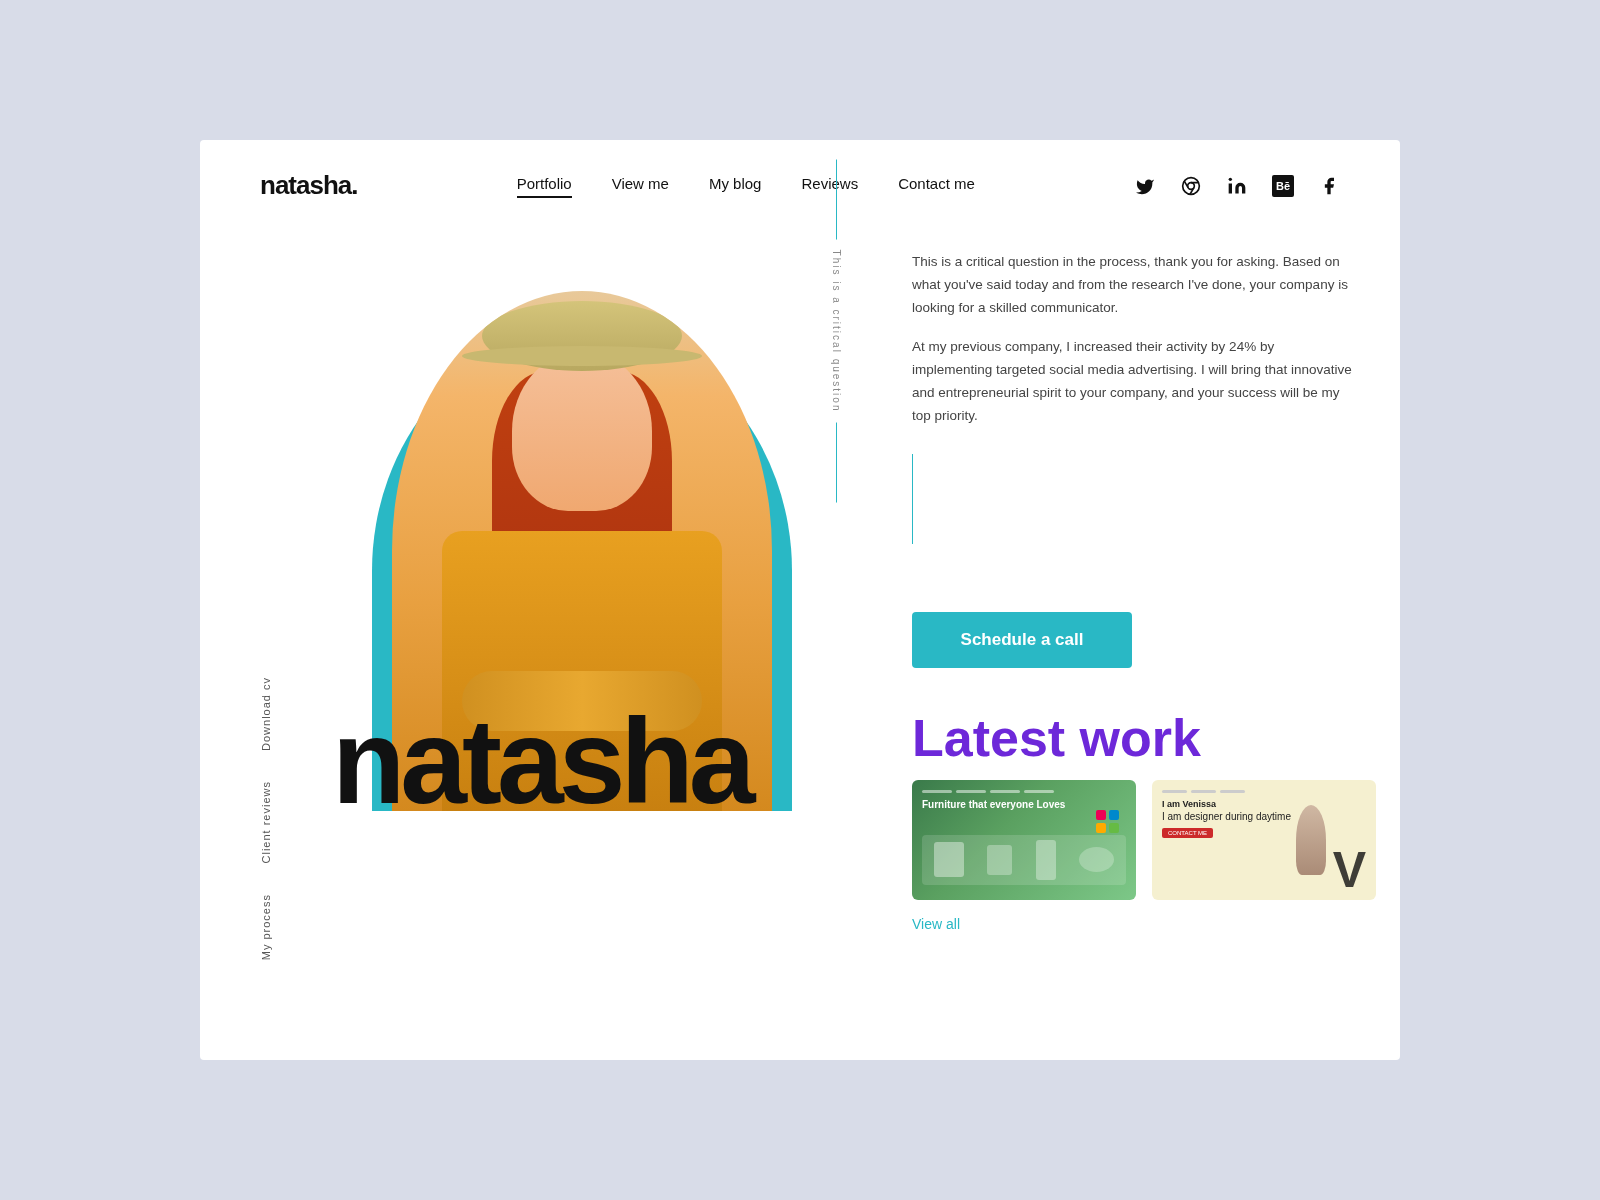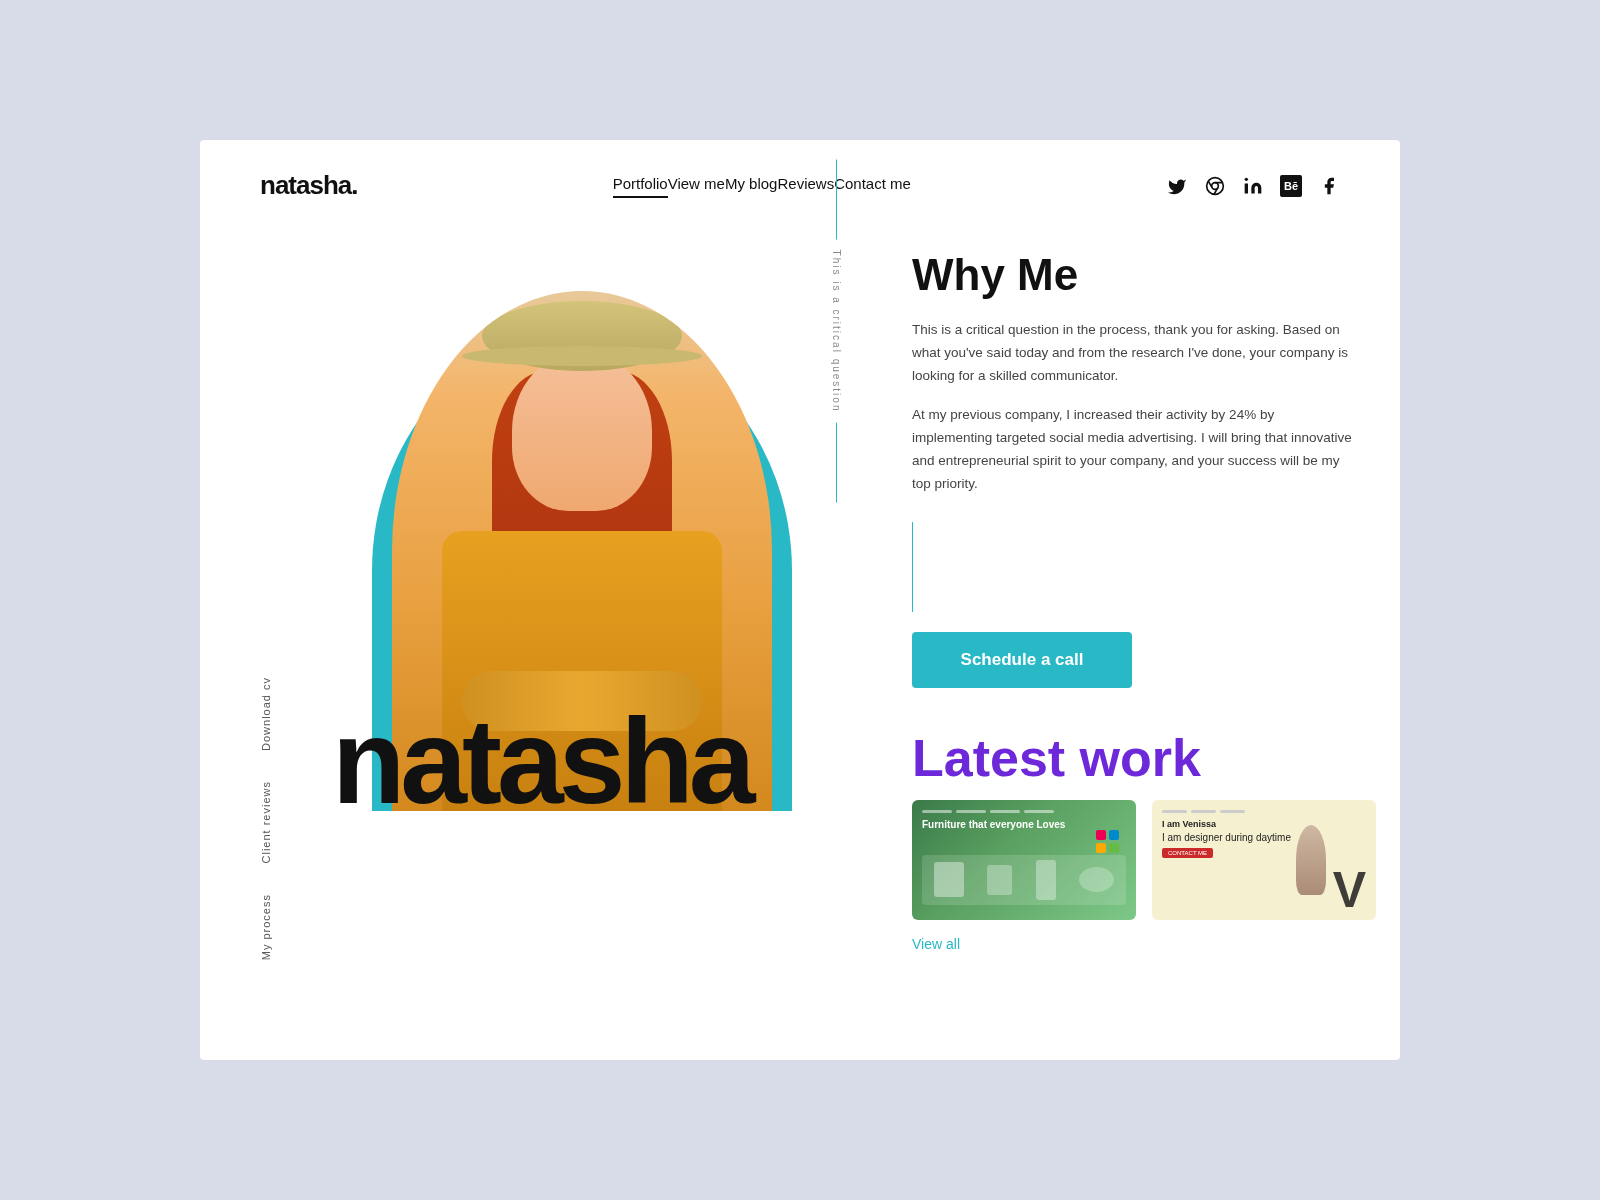--- a/index.html
+++ b/index.html
@@ -31,20 +31,21 @@
       border-bottom: none;
     }
     .logo {
       font-size: 26px;
       font-weight: 800;
       letter-spacing: -1px;
       color: #111;
     }
     nav {
       display: flex;
+      gap: 40px;
       align-items: center;
     }
     .nav-item {
       font-size: 15px;
       color: #111;
       cursor: pointer;
       text-decoration: none;
       font-weight: 500;
       position: relative;
       padding-bottom: 4px;
@@ -53,21 +54,21 @@
       content: '';
       position: absolute;
       bottom: -2px;
       left: 0;
       right: 0;
       height: 2px;
       background: #111;
     }
     .social-icons {
       display: flex;
-      gap: 16px;
+      gap: 24px;
       align-items: center;
     }
     .social-icon {
       width: 22px;
       height: 22px;
       cursor: pointer;
       color: #111;
       font-size: 18px;
       display: flex;
       align-items: center;
@@ -189,20 +190,21 @@
       background: #29b8c5;
       color: #fff;
       border: none;
       padding: 18px 36px;
       font-size: 17px;
       font-weight: 700;
       cursor: pointer;
       border-radius: 4px;
       width: 220px;
       margin-bottom: 40px;
+      margin-top: 48px;
     }
     .latest-work-title {
       font-size: 52px;
       font-weight: 800;
       color: #6d28d9;
       margin-bottom: 12px;
     }
     .work-thumbnails {
       display: flex;
       gap: 16px;
@@ -405,21 +407,20 @@
       </div>
 
       <div class="scroll-dots">
         <div class="dot active"></div>
         <div class="dot"></div>
         <div class="dot"></div>
       </div>
     </div>
 
     <div class="right-panel">
-      <h1 class="why-me-title">Why Me</h1>
       <p class="why-me-text">This is a critical question in the process, thank you for asking. Based on what you've said today and from the research I've done, your company is looking for a skilled communicator.</p>
       <p class="why-me-text">At my previous company, I increased their activity by 24% by implementing targeted social media advertising. I will bring that innovative and entrepreneurial spirit to your company, and your success will be my top priority.</p>
 
       <div class="divider-line"></div>
 
       <button class="schedule-btn">Schedule a call</button>
 
       <h2 class="latest-work-title">Latest work</h2>
 
       <div class="work-thumbnails">

